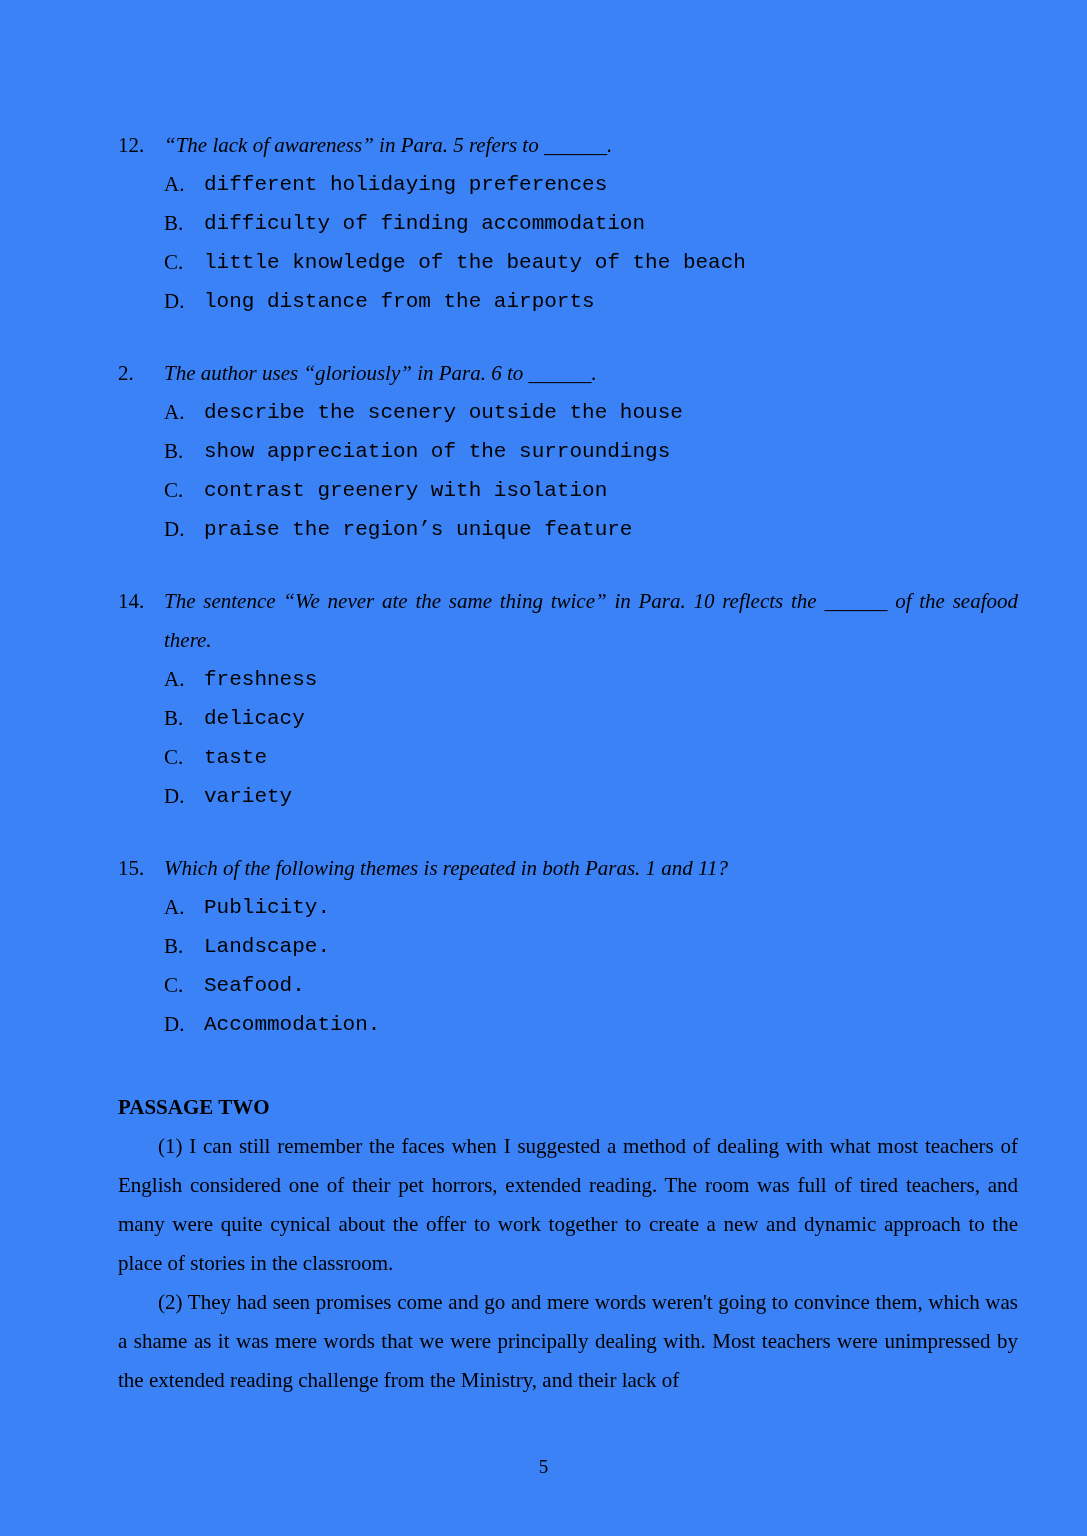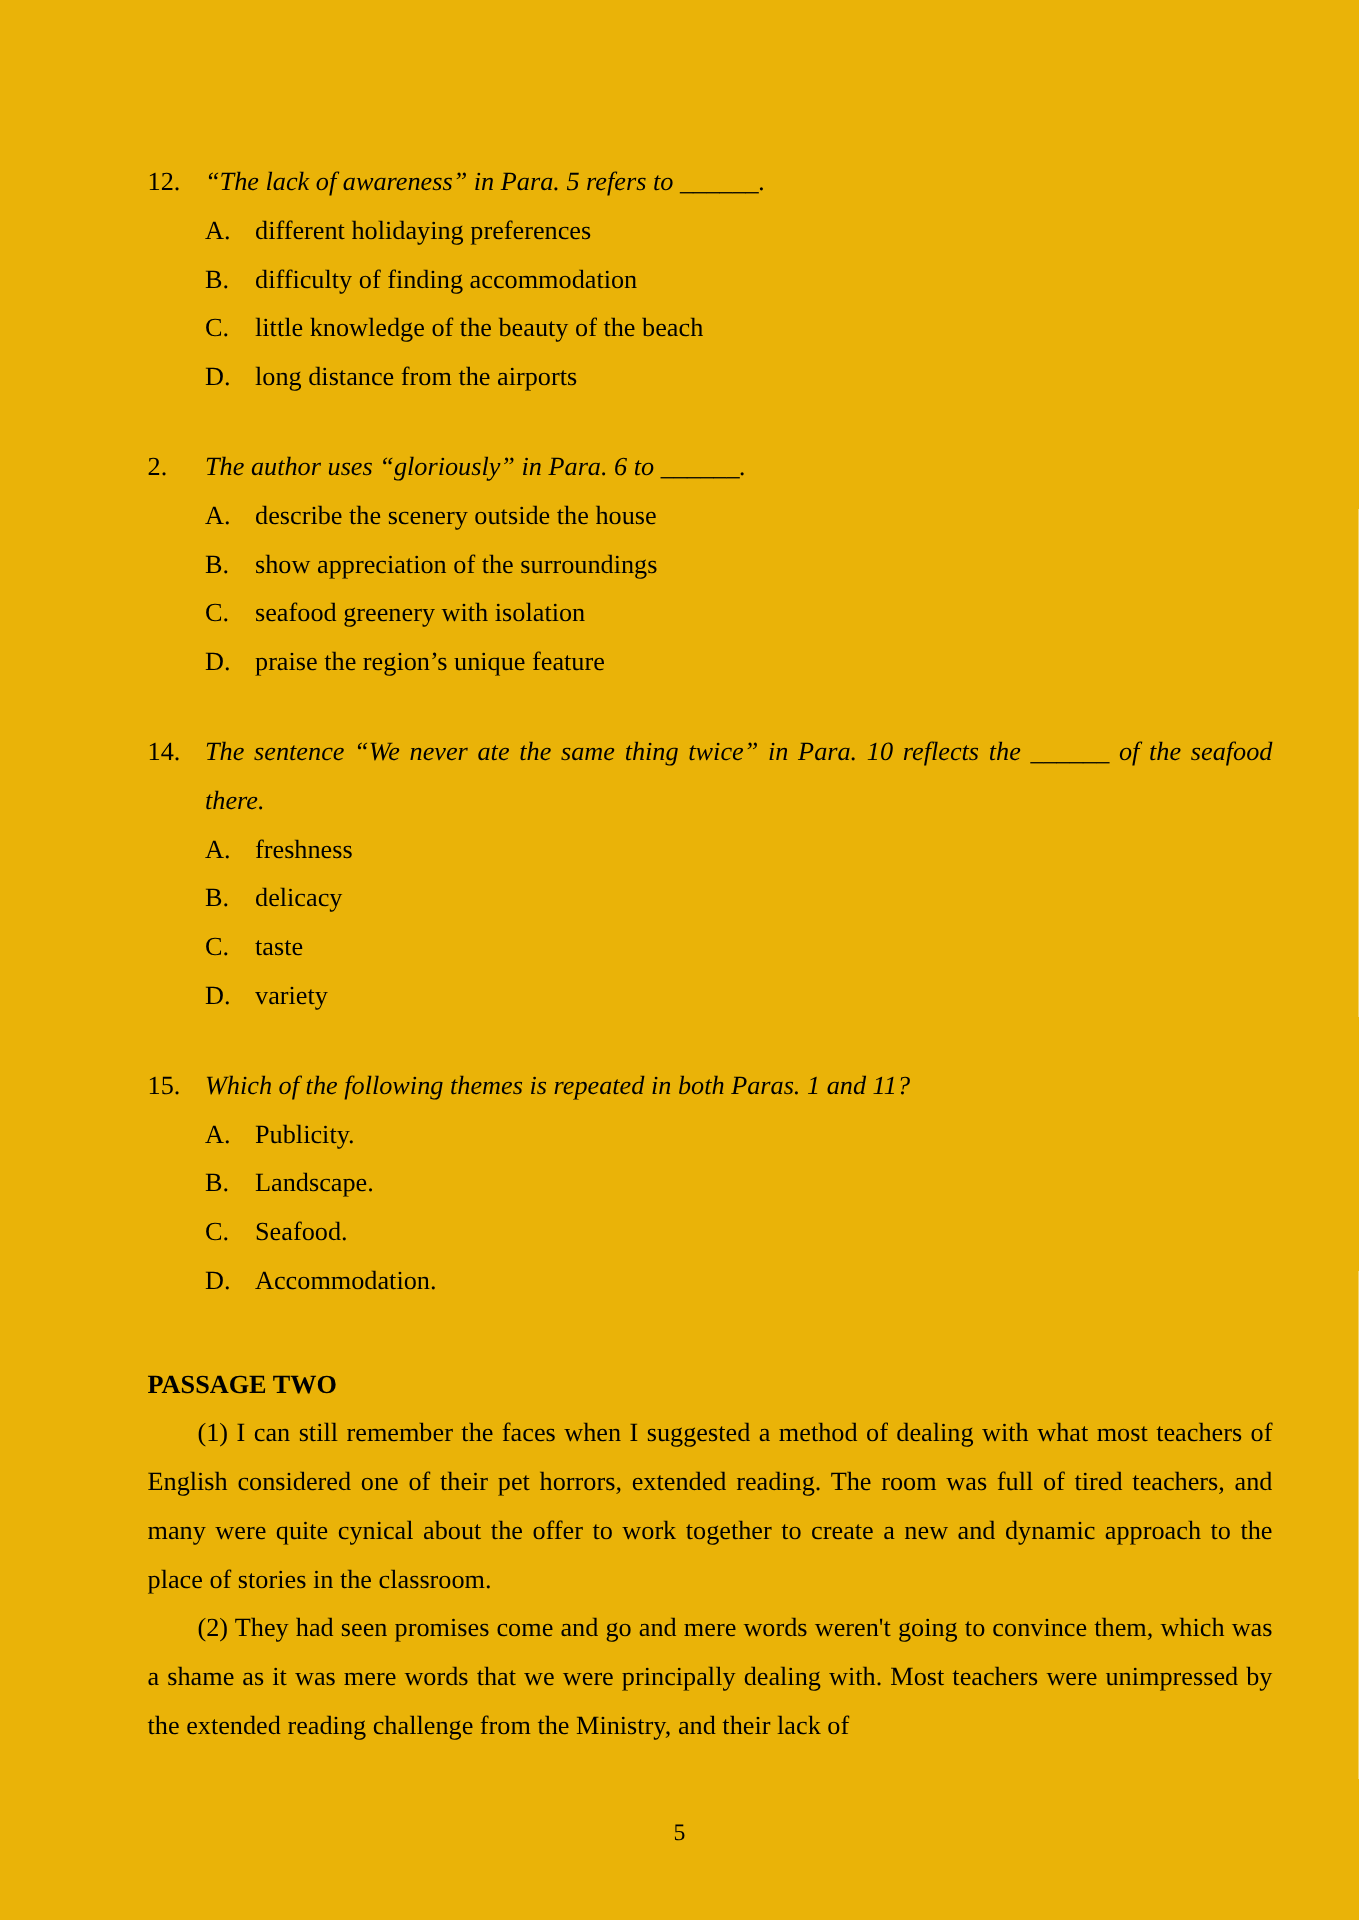--- a/index.html
+++ b/index.html
@@ -5,21 +5,21 @@
   * { margin: 0; padding: 0; box-sizing: border-box; }
   html, body { background: #ffffff; }
   body {
     font-family: "Liberation Serif", "DejaVu Serif", serif;
     color: #000000;
   }
   .page {
     position: relative;
     width: 1087px;
     height: 1536px;
-    background: #eab308;
+    background: #3b82f6;
     padding: 126px 69px 0 118px;
     overflow: hidden;
   }
   .question { margin-bottom: 33px; }
   .q-stem-row {
     display: flex;
     align-items: flex-start;
     font-size: 21px;
     line-height: 39px;
   }
@@ -32,21 +32,21 @@
     font-style: italic;
   }
   .q-options { margin-left: 46px; }
   .q-option {
     display: flex;
     align-items: flex-start;
     font-size: 21px;
     line-height: 39px;
   }
   .opt-letter { flex: 0 0 40px; }
-  .opt-text { flex: 1 1 auto; }
+  .opt-text { flex: 1 1 auto; font-family: Liberation Mono, monospace; }
   .passage-heading {
     font-size: 21px;
     font-weight: bold;
     line-height: 39px;
     margin-top: 44px;
   }
   .passage-para {
     font-size: 21px;
     line-height: 39px;
     text-align: justify;
@@ -100,21 +100,21 @@
       <div class="q-option">
         <span class="opt-letter">A.</span>
         <span class="opt-text">describe the scenery outside the house</span>
       </div>
       <div class="q-option">
         <span class="opt-letter">B.</span>
         <span class="opt-text">show appreciation of the surroundings</span>
       </div>
       <div class="q-option">
         <span class="opt-letter">C.</span>
-        <span class="opt-text">seafood greenery with isolation</span>
+        <span class="opt-text">contrast greenery with isolation</span>
       </div>
       <div class="q-option">
         <span class="opt-letter">D.</span>
         <span class="opt-text">praise the region’s unique feature</span>
       </div>
     </div>
   </div>
 
   <div class="question">
     <div class="q-stem-row">

